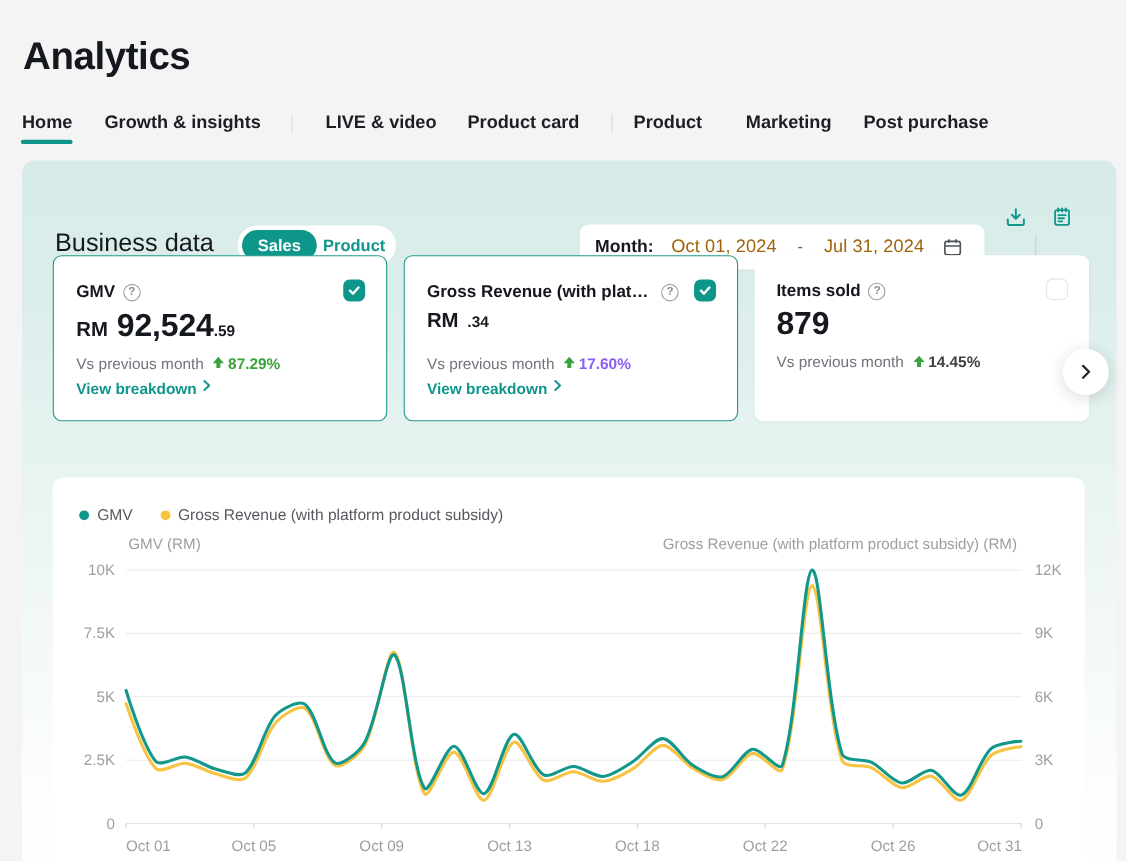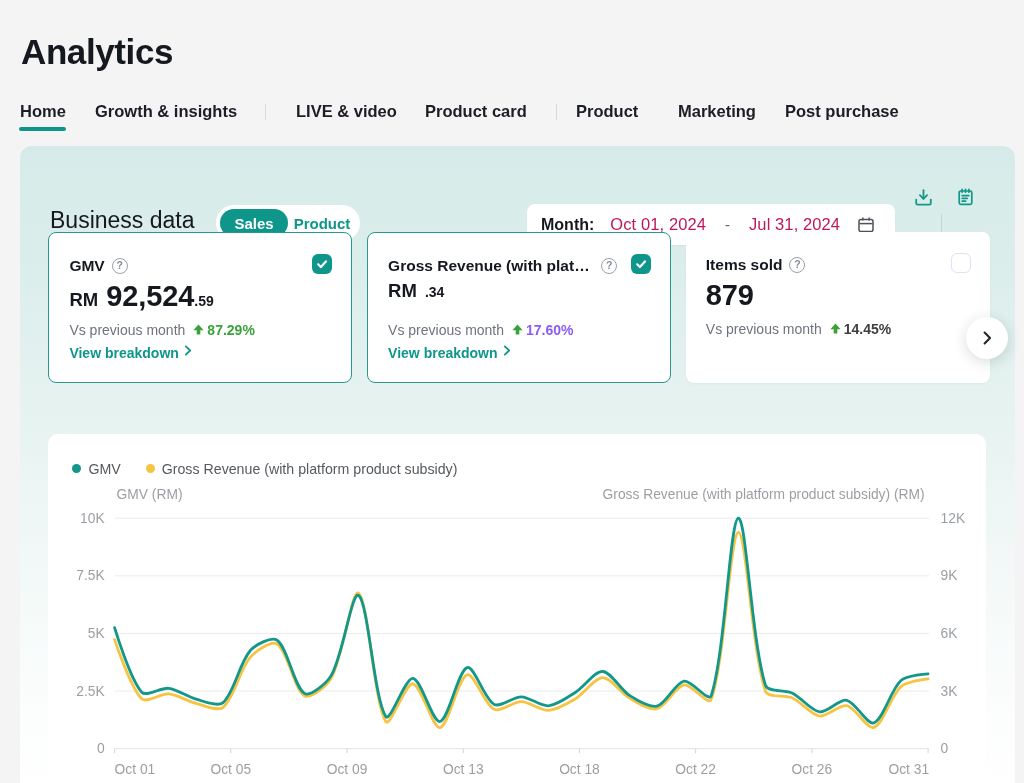--- a/index.html
+++ b/index.html
@@ -55,21 +55,21 @@
 
   .date-picker {
     left:507px; top:30px; width:368px; height:41px;
     background:#fff; border-radius:8px;
     display:flex; align-items:center;
     padding:0 14px 0 14px;
     box-shadow:0 1px 2px rgba(25,50,47,0.04);
     cursor:pointer;
   }
   .date-label { font-size:16px; font-weight:bold; color:#15181e; margin-right:16px; }
-  .date-value { font-size:16.5px; color:#be185d; letter-spacing:0.1px; }
+  .date-value { font-size:16.5px; color:#a16207; letter-spacing:0.1px; }
   .date-sep   { font-size:15px; color:#5a5f68; margin:0 19px; }
   .cal-icon   { margin-left:17px; display:flex; }
 
   .icon-btn {
     position:absolute; width:26px; height:26px;
     display:flex; align-items:center; justify-content:center;
     cursor:pointer; background:transparent; border:none;
   }
   .hdr-divider { left:921px; top:40px; width:1px; height:21px; background:#c3d6d3; }
 

